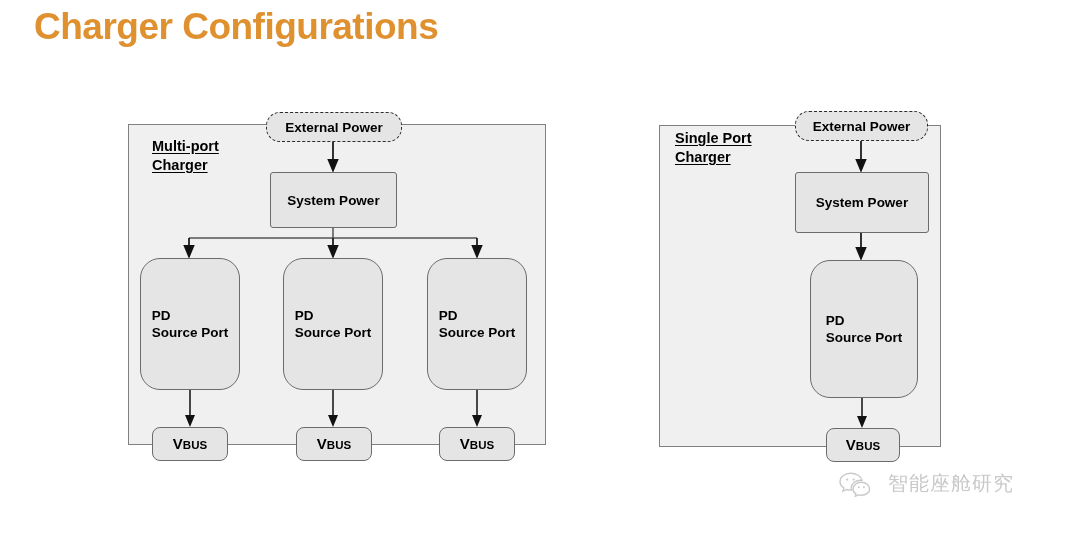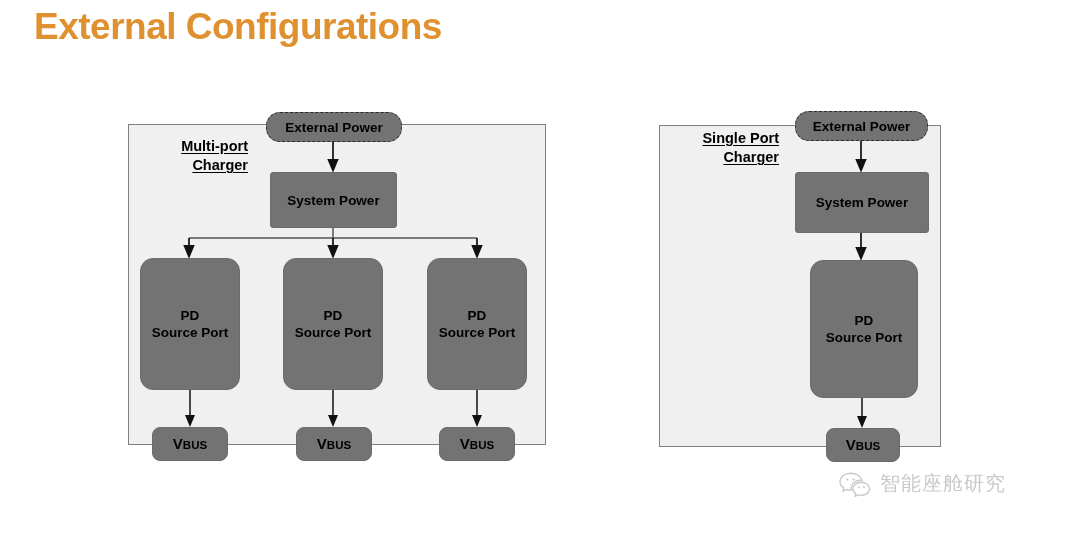--- a/index.html
+++ b/index.html
@@ -43,50 +43,49 @@
     box-sizing: border-box;
   }
   #panel-multiport { left: 128px; top: 124px; width: 418px; height: 321px; }
   #panel-singleport { left: 659px; top: 125px; width: 282px; height: 322px; }
 
   .panel-title {
     position: absolute;
     font-size: 14.5px;
     font-weight: bold;
     color: #000;
-    text-align: right;
+    text-align: left;
     line-height: 19px;
     text-decoration: underline;
     text-underline-offset: 2px;
   }
   #title-multiport  { left: 152px; top: 137px; width: 96px; }
   #title-singleport { left: 675px; top: 129px; width: 104px; }
 
   
   .node {
     position: absolute;
     box-sizing: border-box;
-    background: #737373;
+    background: #e5e5e5;
     border: 1.6px solid #6b6b6b;
     display: flex;
     align-items: center;
     justify-content: center;
-    text-align: center;
     font-size: 13.5px;
     font-weight: bold;
     color: #000;
     line-height: 17px;
     z-index: 6;
   }
   .node.dashed {
     border: 1.7px dashed #2b2b2b;
     border-radius: 14px;
   }
   .node.rounded   { border-radius: 3px; }
-  .node.pd        { border-radius: 13px; }
+  .node.pd        { border-radius: 20px; }
   .node.vbus      { border-radius: 8px; font-size: 14px; }
 
   .vbus-label .v   { font-size: 15px; }
   .vbus-label .bus { font-size: 11.5px; }
 
   
   #ext-power-left  { left: 266px; top: 112px; width: 136px; height: 30px; }
   #ext-power-right { left: 795px; top: 111px; width: 133px; height: 30px; }
 
   
@@ -115,34 +114,34 @@
     pointer-events: none;
   }
 
   
   #watermark {
     position: absolute;
     left: 838px;
     top: 470px;
     display: flex;
     align-items: center;
-    gap: 8px;
+    gap: 16px;
     z-index: 9;
   }
   #watermark-text {
     font-size: 20px;
     color: #c9c9c9;
     letter-spacing: 1px;
     font-family: "DejaVu Sans", sans-serif;
   }
 </style>
 </head>
 <body>
 
-<div id="page-title">External Configurations</div>
+<div id="page-title">Charger Configurations</div>
 
 <div id="diagram-stage">
 
   <div class="charger-panel" id="panel-multiport"></div>
   <div class="charger-panel" id="panel-singleport"></div>
 
   <svg id="connectors" viewBox="0 0 1080 533" xmlns="http://www.w3.org/2000/svg">
     <defs>
       <marker id="arrowhead" markerWidth="9" markerHeight="9" refX="4.2" refY="4" orient="auto" markerUnits="strokeWidth">
         <path d="M0,0.6 L8.2,4 L0,7.4 z" fill="#111111"></path>

